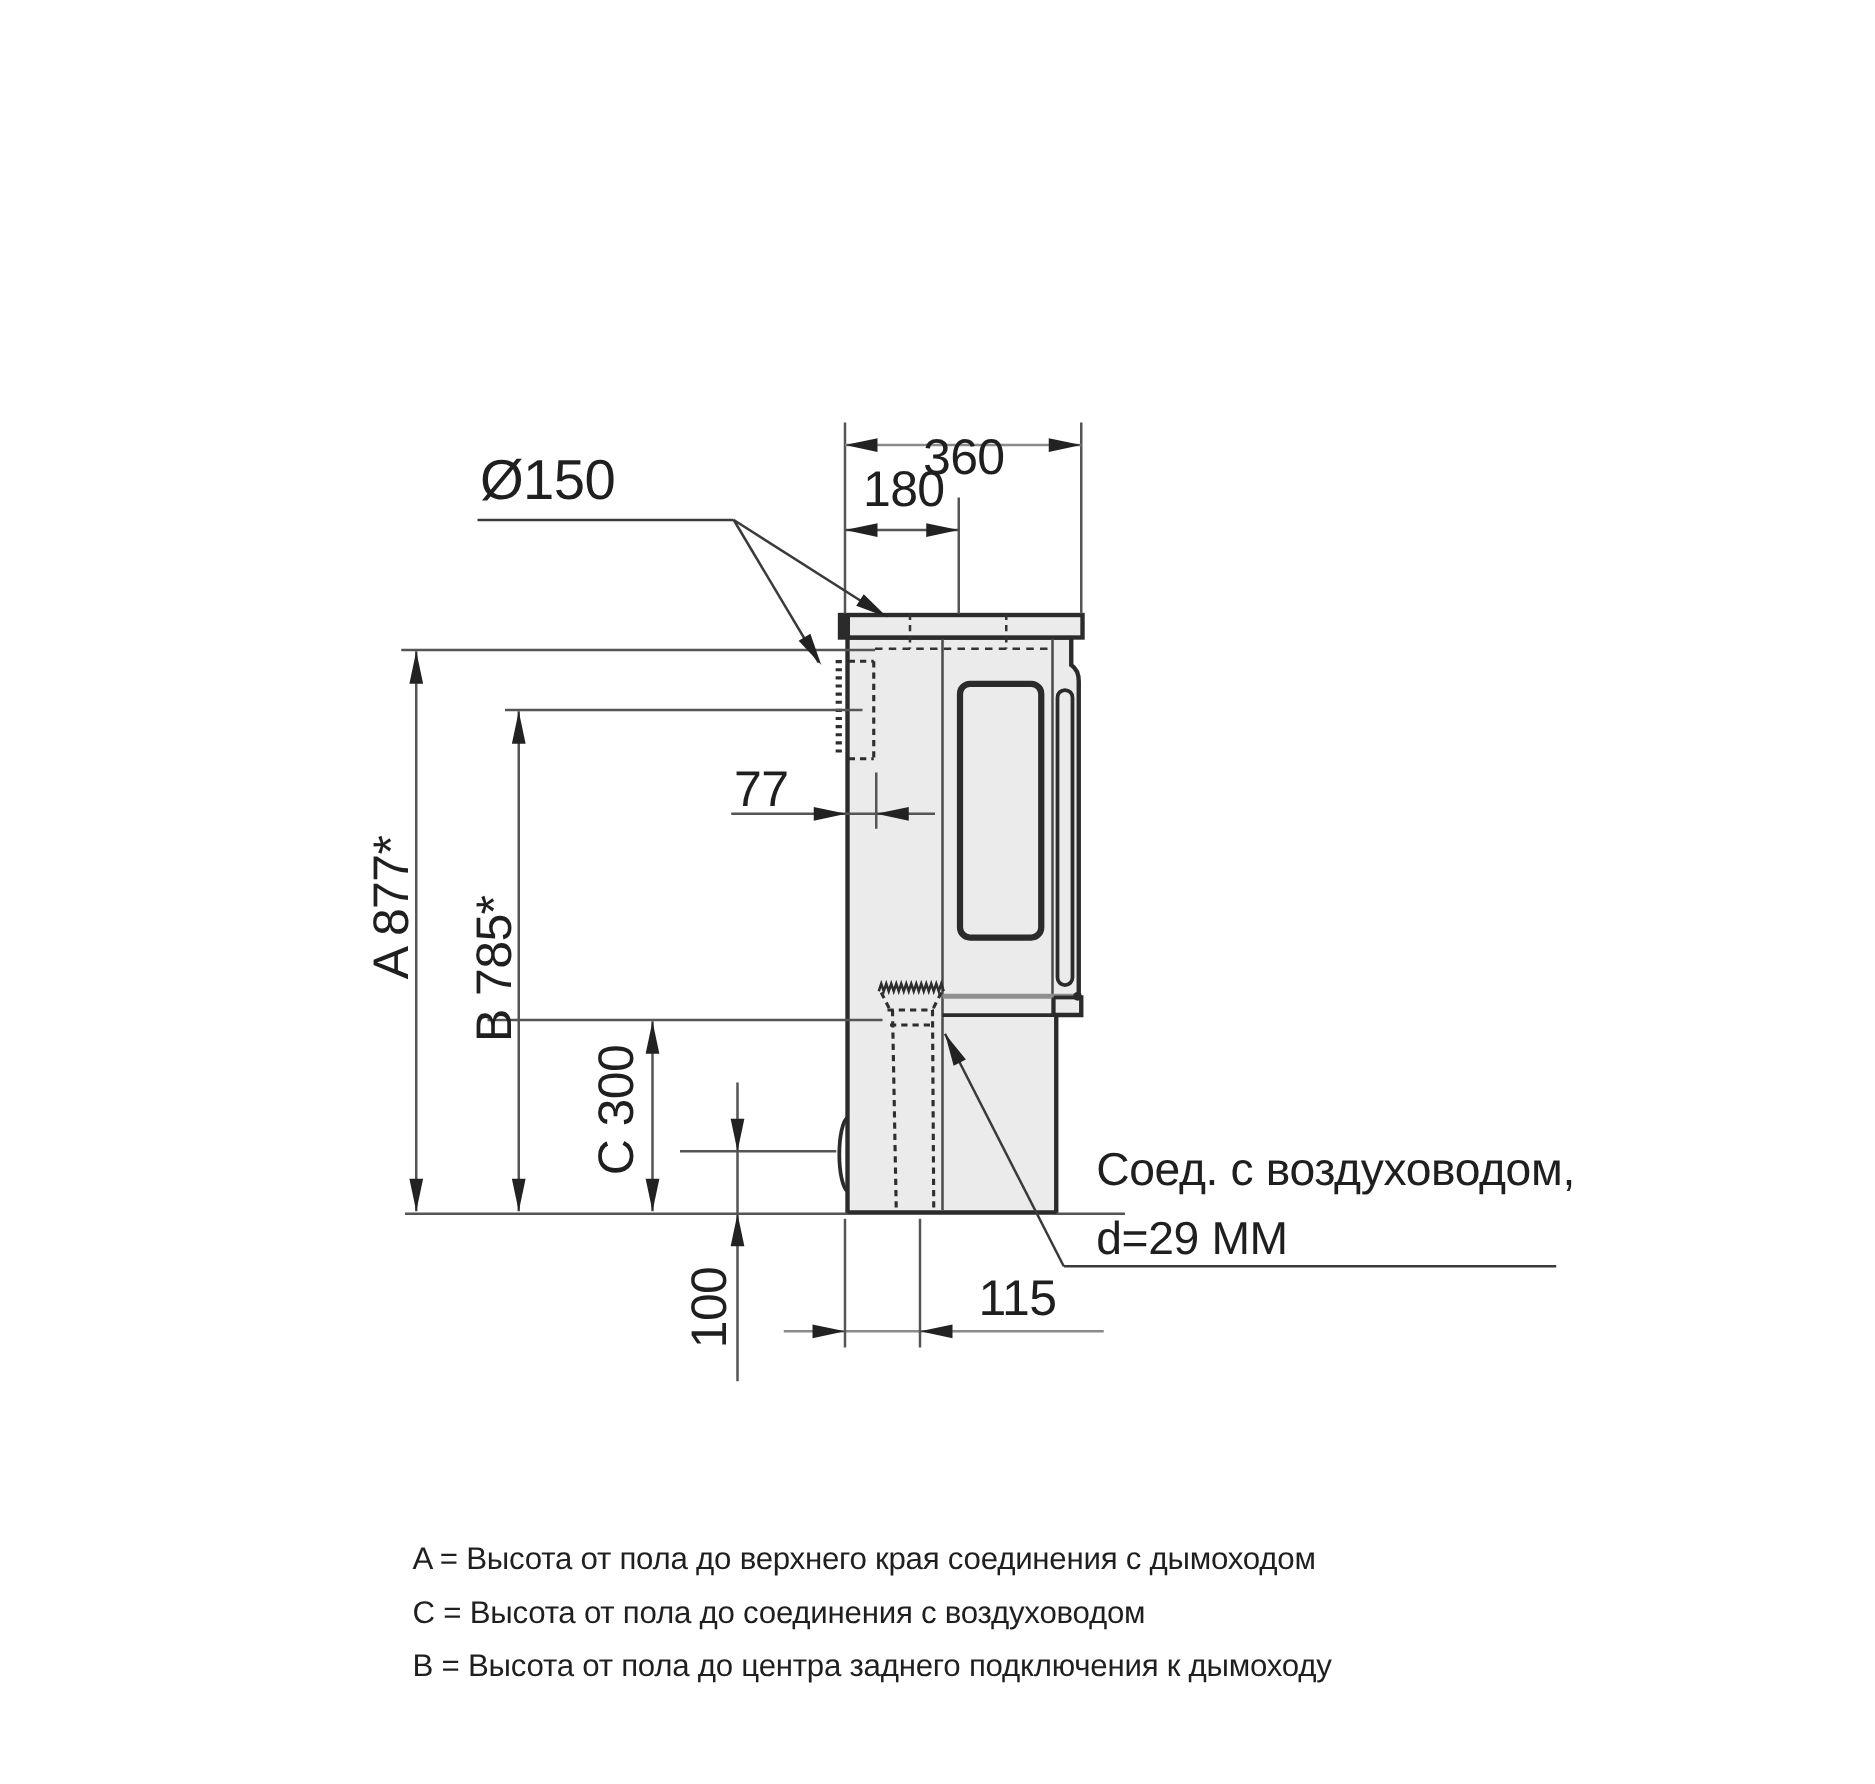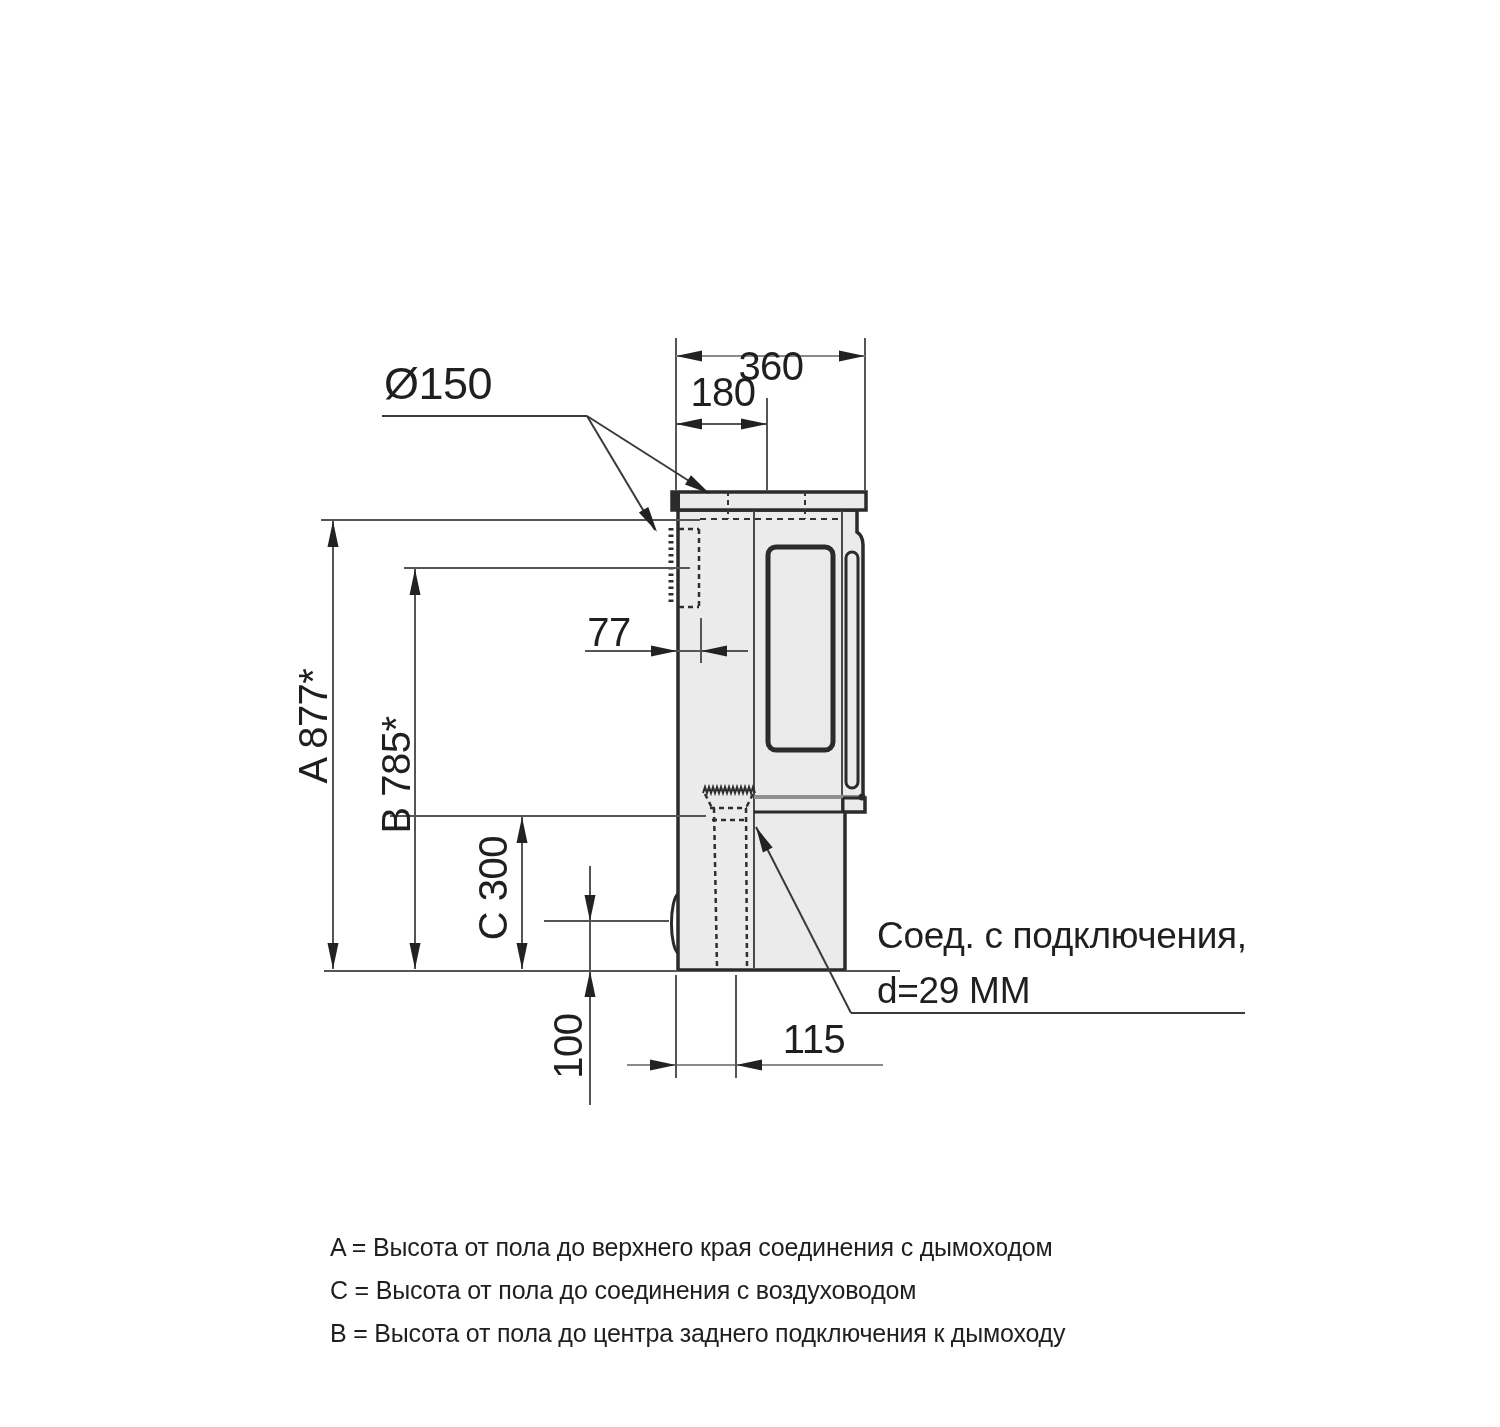--- a/index.html
+++ b/index.html
@@ -128,21 +128,21 @@
   <div class="lbl dimnum hor" style="left:701px;top:317px;margin-top:28px;">360</div>
   <div class="lbl dimnum hor" style="left:653px;top:371px;">180</div>
   <div class="lbl dimnum hor big" style="left:348px;top:363px;">Ø150</div>
   <div class="lbl dimnum hor" style="left:539px;top:611px;">77</div>
   <div class="lbl dimnum rot" style="left:203px;top:704px;">A 877*</div>
   <div class="lbl dimnum rot" style="left:286px;top:753px;">B 785*</div>
   <div class="lbl dimnum rot" style="left:383px;top:866px;">C 300</div>
   <div class="lbl dimnum rot" style="left:458px;top:1024px;">100</div>
   <div class="lbl dimnum hor" style="left:744px;top:1018px;">115</div>
 
-  <div class="lbl note" style="left:877px;top:914px;">Соед. с подключения,</div>
+  <div class="lbl note" style="left:877px;top:914px;">Соед. с воздуховодом,</div>
   <div class="lbl note" style="left:877px;top:969px;">d=29 ММ</div>
 
   <div class="legend">
     <div class="row">A = Высота от пола до верхнего края соединения с дымоходом</div>
     <div class="row">C = Высота от пола до соединения с воздуховодом</div>
     <div class="row">B = Высота от пола до центра заднего подключения к дымоходу</div>
   </div>
 
 </div>
 

